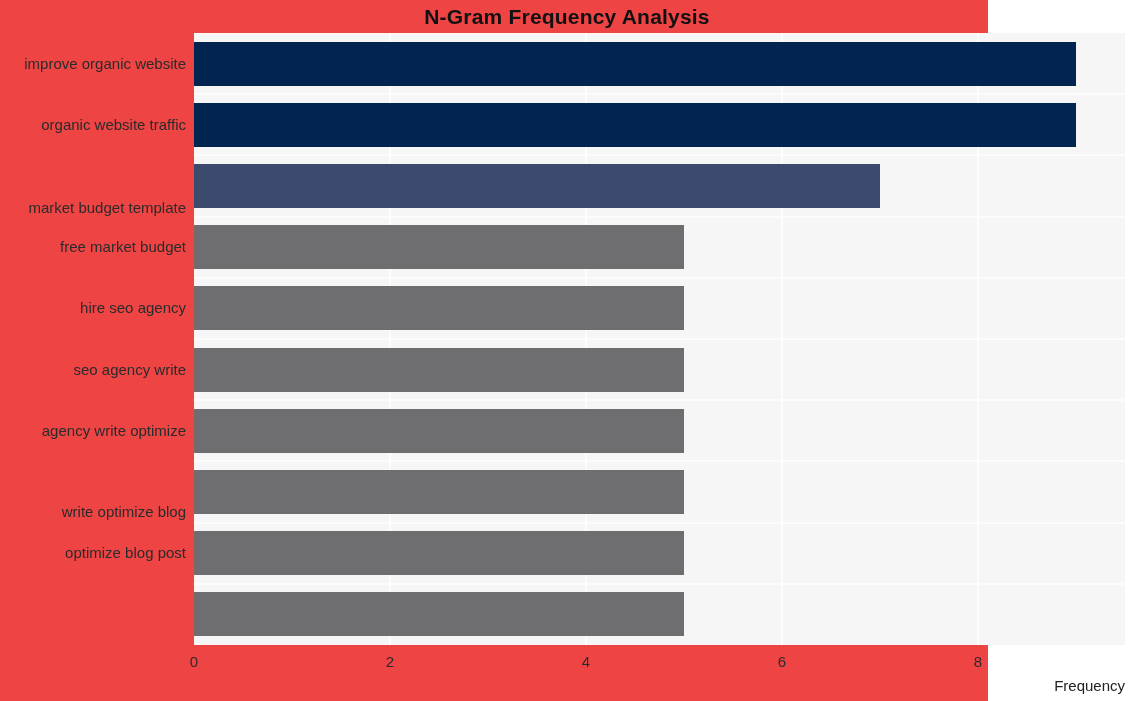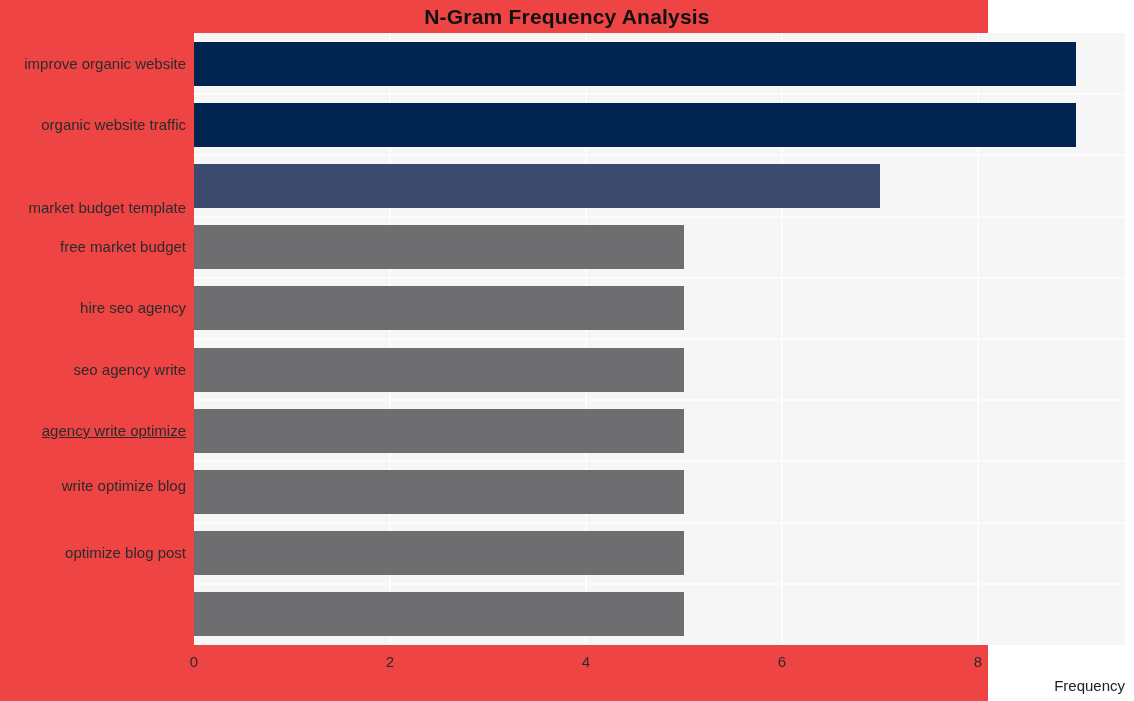--- a/index.html
+++ b/index.html
@@ -112,22 +112,22 @@
 
   <div id="chart-title">N-Gram Frequency Analysis</div>
 
   <div id="y-axis">
       <div class="ytick" style="top: 21.6px;">improve organic website</div>
       <div class="ytick" style="top: 82.8px; margin-left: 48px;">organic website traffic</div>
       <div class="ytick" style="top: 144px; margin-top: 22px;">market budget template</div>
       <div class="ytick" style="top: 205.2px; padding-left: 13px;">free market budget</div>
       <div class="ytick" style="top: 266.4px;">hire seo agency</div>
       <div class="ytick" style="top: 327.6px;">seo agency write</div>
-      <div class="ytick" style="top: 388.8px; text-decoration: underline;">agency write optimize</div>
-      <div class="ytick" style="top: 444px;">write optimize blog</div>
+      <div class="ytick" style="top: 388.8px;">agency write optimize</div>
+      <div class="ytick" style="top: 470px;">write optimize blog</div>
       <div class="ytick" style="top: 511.2px; margin-left: 25px;">optimize blog post</div>
     </div>
 
   <div id="plot-area">
       <div class="hgrid" style="top: 60.2px;"></div>
       <div class="hgrid" style="top: 121.4px;"></div>
       <div class="hgrid" style="top: 182.6px;"></div>
       <div class="hgrid" style="top: 243.8px;"></div>
       <div class="hgrid" style="top: 305px;"></div>
       <div class="hgrid" style="top: 366.2px;"></div>

